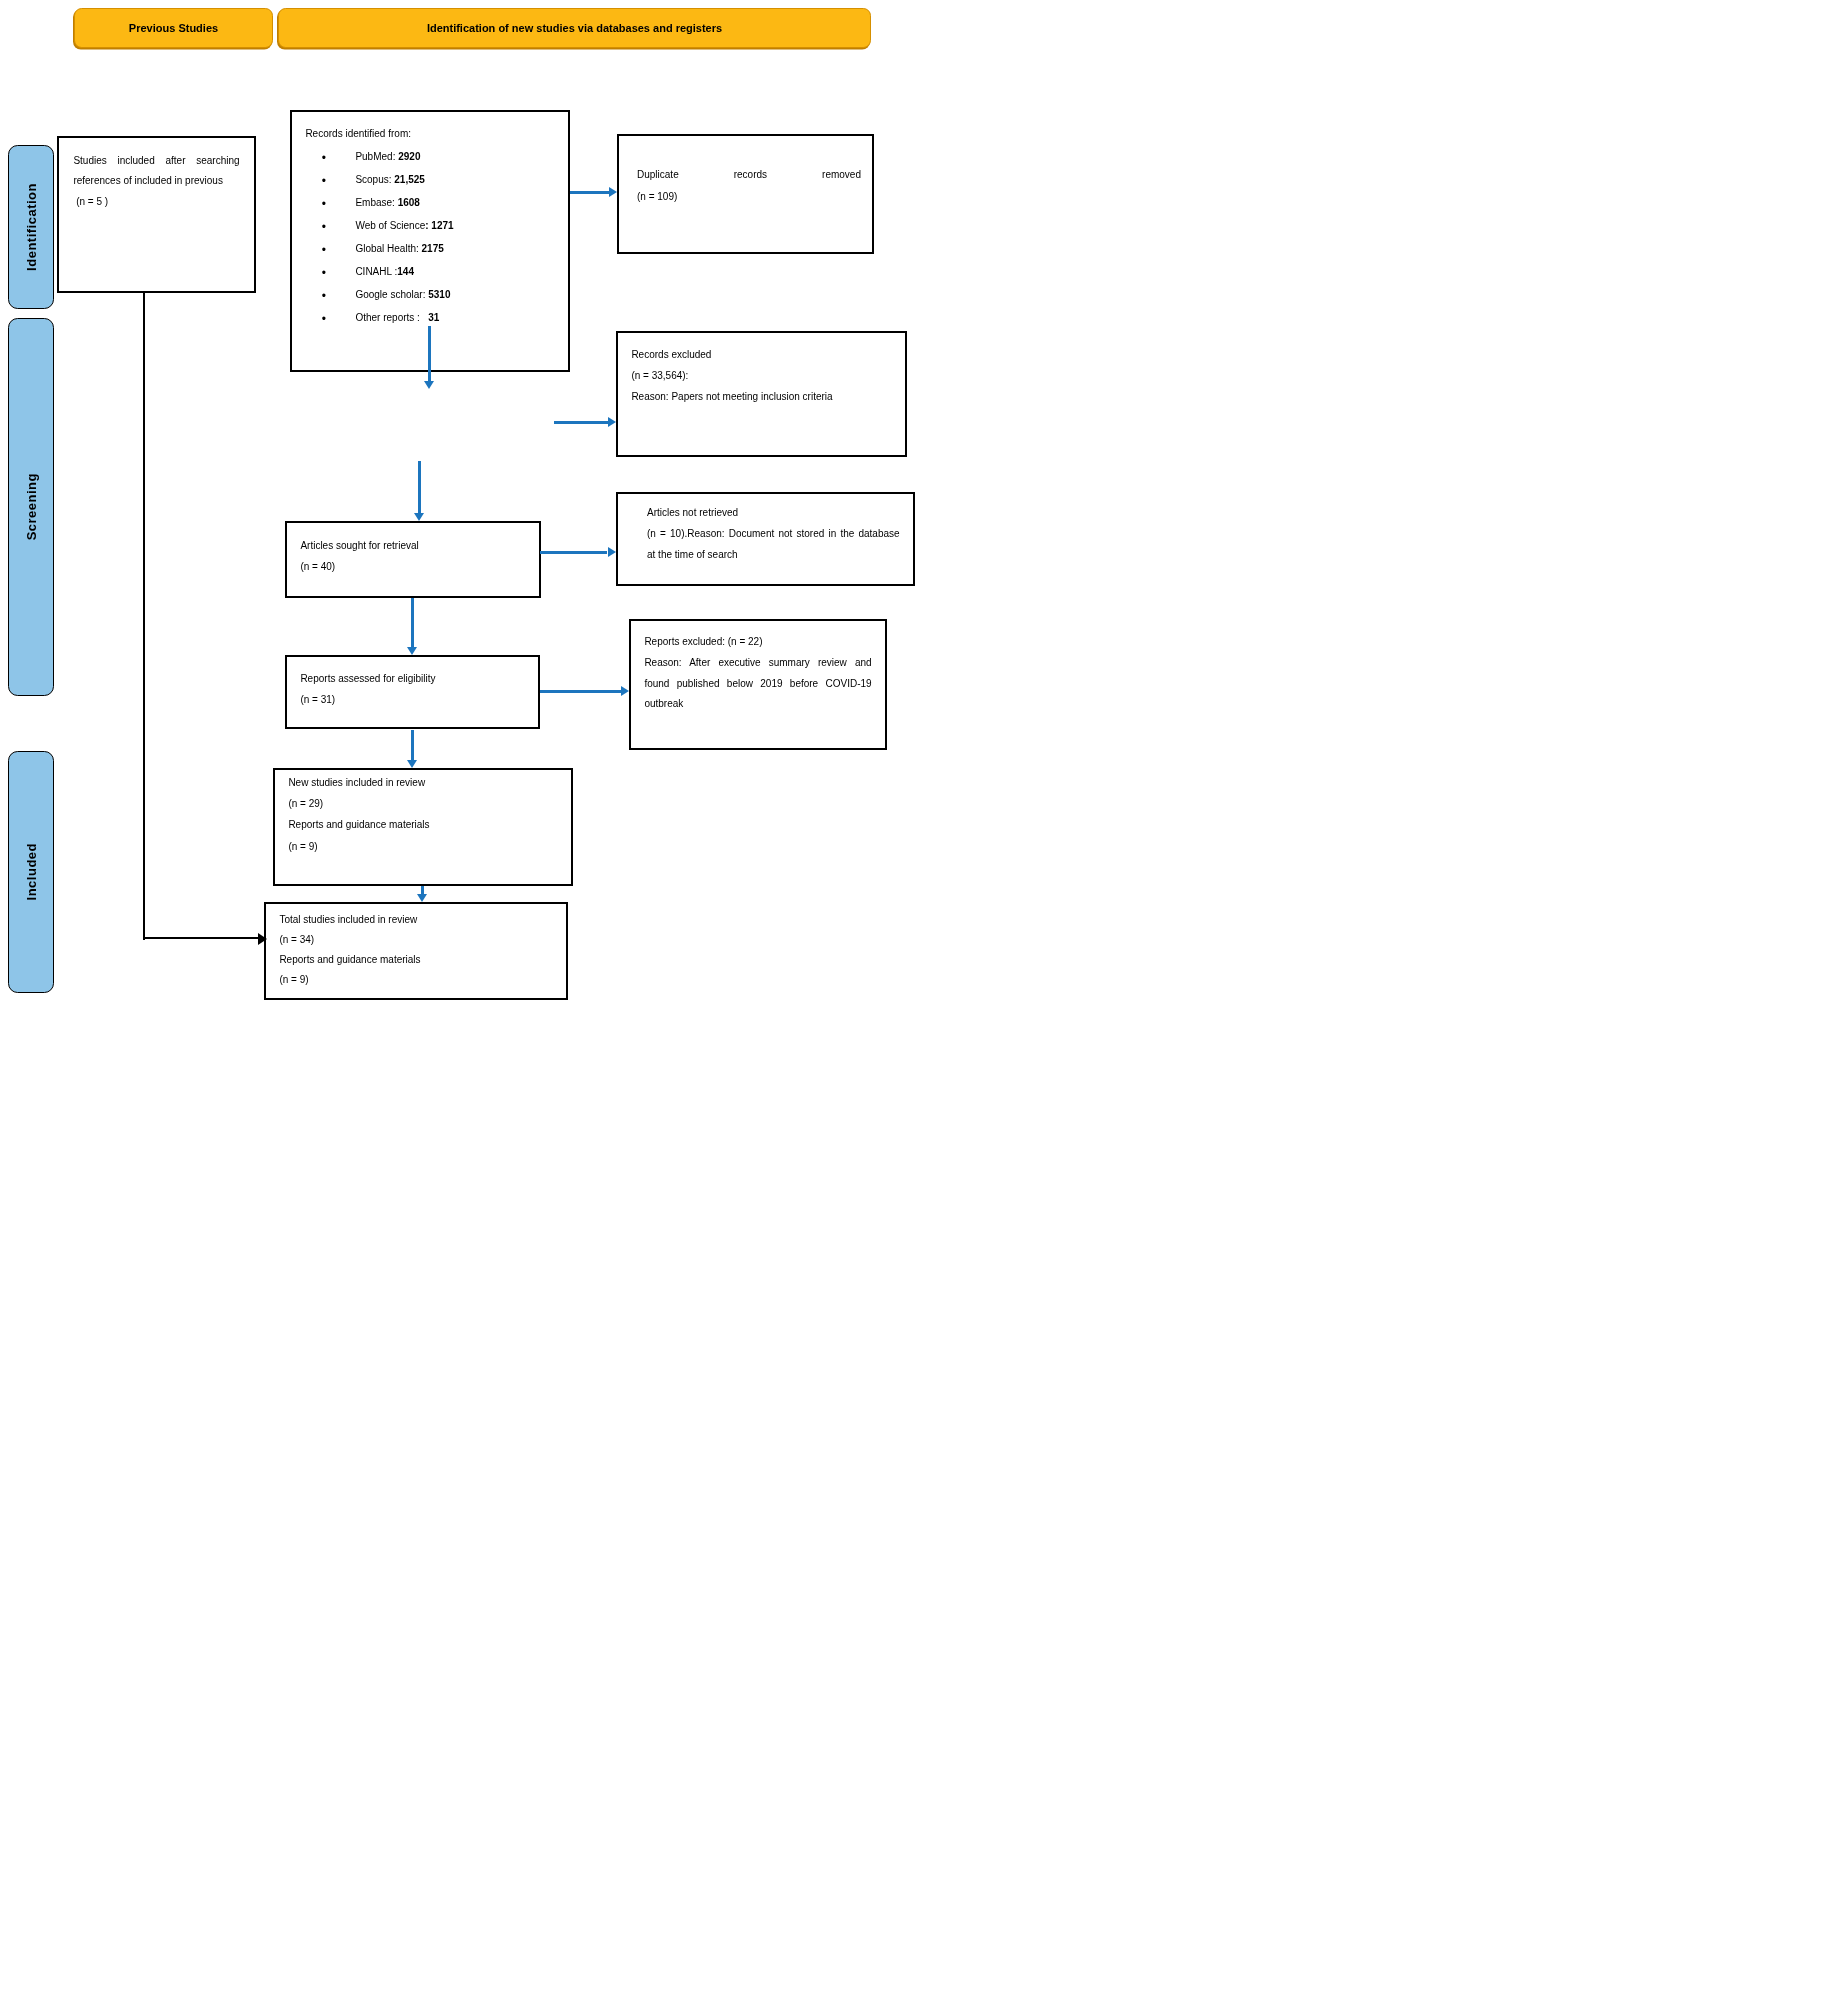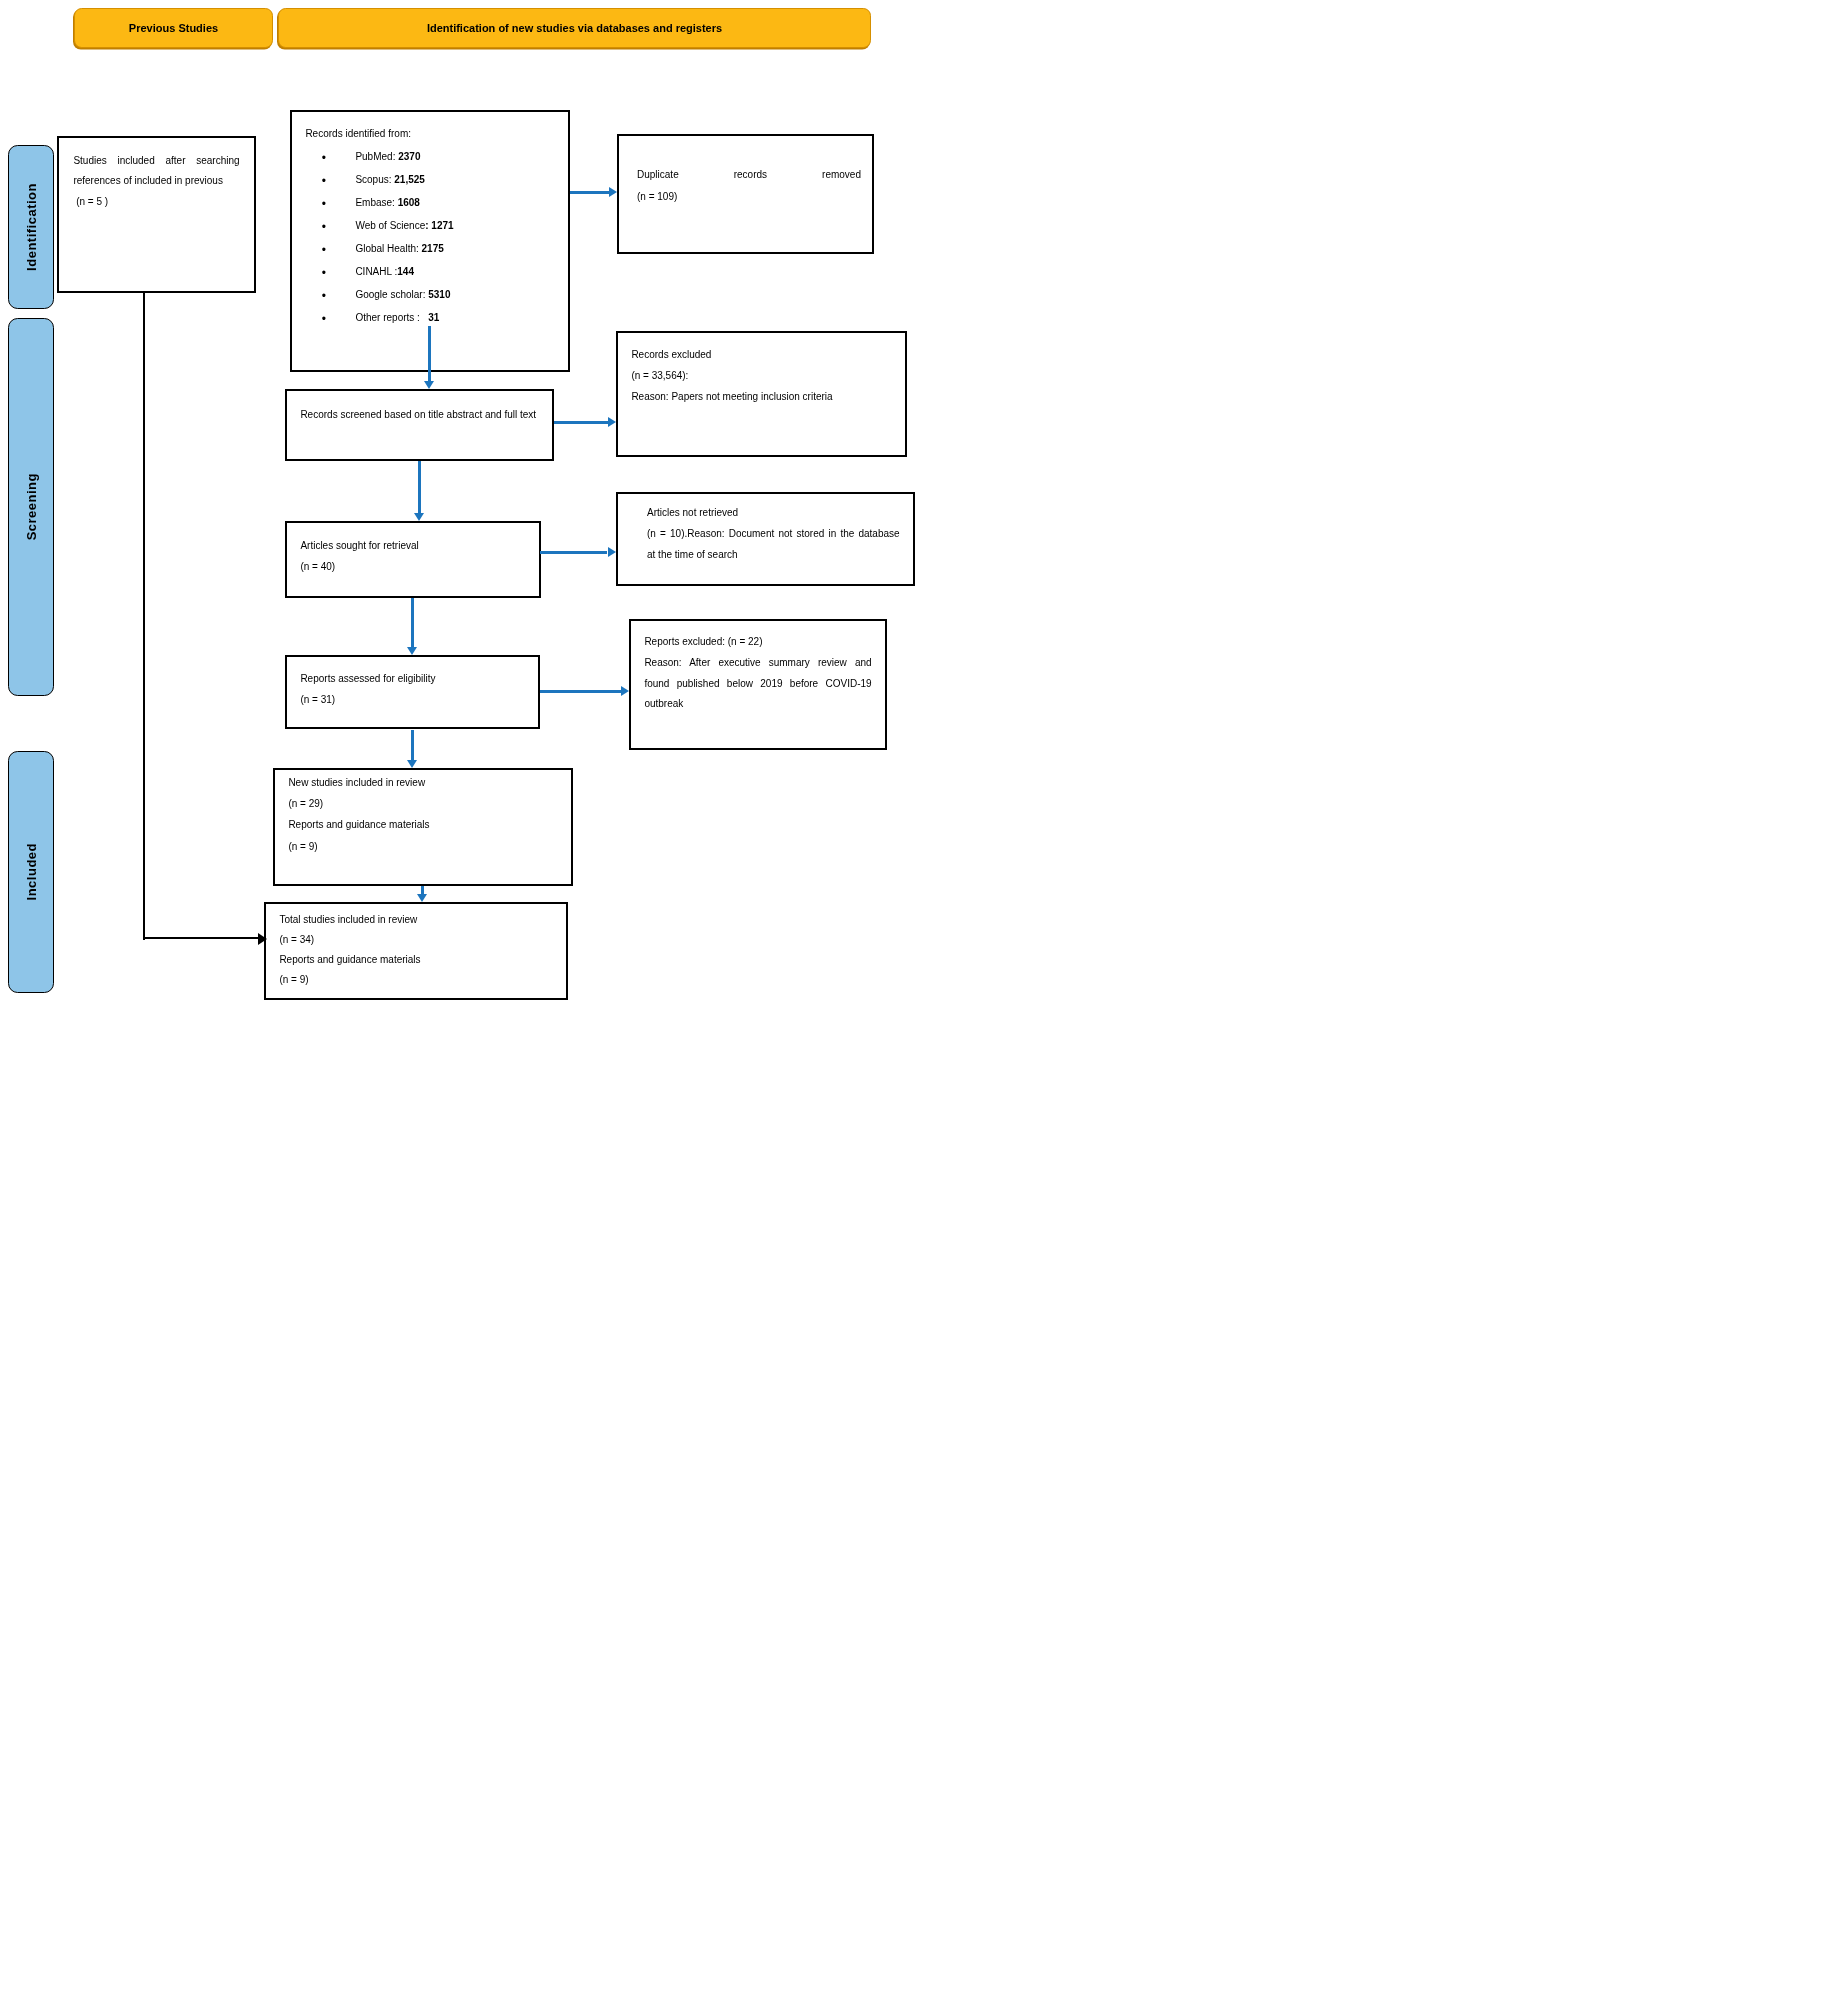--- a/index.html
+++ b/index.html
@@ -91,39 +91,36 @@
   </div>
 
   <div class="bx j box-prev" style="left:57px;top:136px;width:199px;height:157px;">
       <div class="ln">Studies included after searching references of included in previous</div>
       <div class="ln">&nbsp;(n = 5 )</div>
     </div>
 
   <div class="bx box-records" style="left:290px;top:65px;width:280px;height:262px;margin-top:45px;">
     <div class="ln">Records identified from:</div>
     <ul>
-        <li><span>PubMed: </span><b>2370</b></li>
+        <li><span>PubMed: </span><b>2920</b></li>
         <li><span>Scopus: </span><b>21,525</b></li>
         <li><span>Embase: </span><b>1608</b></li>
         <li><span>Web of Science</span><b>: 1271</b></li>
         <li><span>Global Health: </span><b>2175</b></li>
         <li><span>CINAHL :</span><b>144</b></li>
         <li><span>Google scholar: </span><b>5310</b></li>
         <li><span>Other reports :&nbsp;&nbsp; </span><b>31</b></li>
       </ul>
   </div>
 
   <div class="bx box-duplicate" style="left:617px;top:134px;width:257px;height:120px;">
       <div class="ln">Duplicate records removed</div>
       <div class="ln">(n = 109)</div>
     </div>
 
-  <div class="bx j box-screened" style="left:285px;top:389px;width:269px;height:72px;">
-      <div class="ln">Records screened based on title abstract and full text</div>
-    </div>
 
   <div class="bx j box-rec-excl" style="left:616px;top:331px;width:291px;height:126px;">
       <div class="ln">Records excluded</div>
       <div class="ln">(n = 33,564):</div>
       <div class="ln">Reason: Papers not meeting inclusion criteria</div>
     </div>
 
   <div class="bx" style="left:285px;top:521px;width:256px;height:77px;padding-top:11.5px;">
       <div class="ln">Articles sought for retrieval</div>
       <div class="ln">(n = 40)</div>

